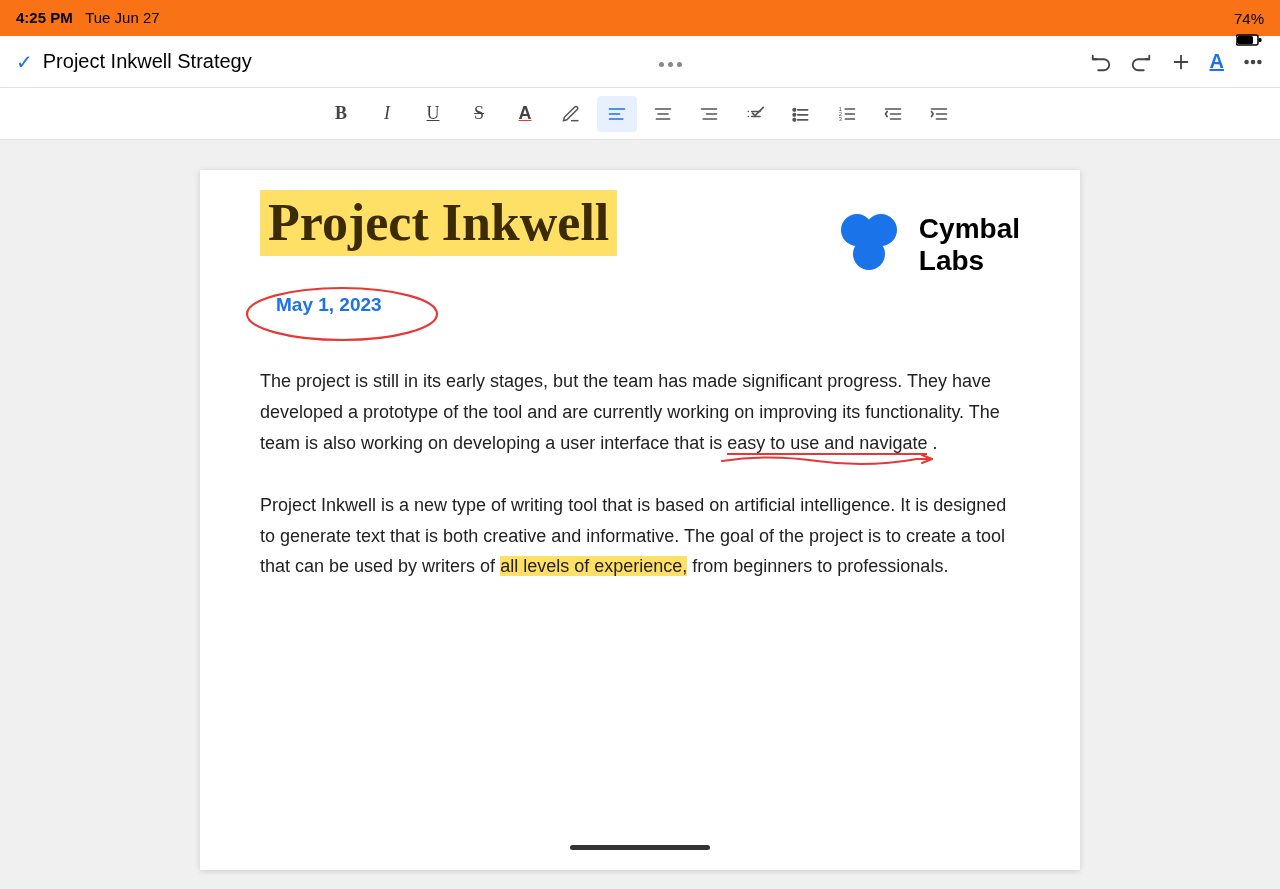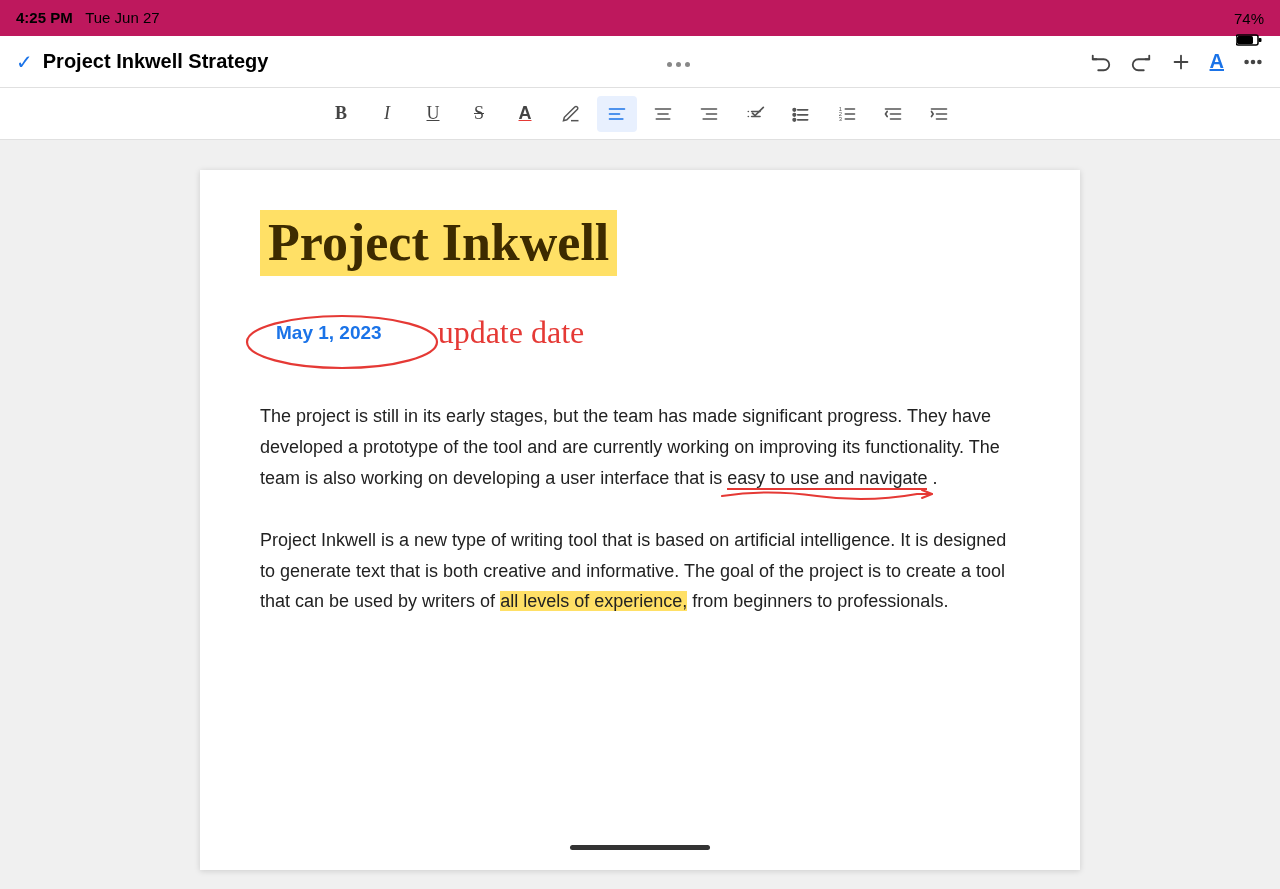--- a/index.html
+++ b/index.html
@@ -9,21 +9,21 @@
       height: 889px;
       background: #f5f5f5;
       font-family: -apple-system, BlinkMacSystemFont, 'Helvetica Neue', Arial, sans-serif;
       overflow: hidden;
       position: relative;
     }
 
     
     .status-bar {
       height: 36px;
-      background: #be185d;
+      background: #f97316;
       display: flex;
       align-items: center;
       justify-content: space-between;
       padding: 0 16px;
     }
 
     .status-time {
       font-size: 15px;
       font-weight: 600;
       color: #000;
@@ -64,21 +64,21 @@
       gap: 10px;
     }
 
     .checkmark-icon {
       color: #1a73e8;
       font-size: 20px;
     }
 
     .doc-title {
       font-size: 20px;
-      font-weight: 700;
+      font-weight: 400;
       color: #000;
     }
 
     .title-center {
       display: flex;
       gap: 4px;
     }
 
     .dot-menu span {
       display: inline-block;
@@ -156,21 +156,21 @@
       overflow-y: auto;
       display: flex;
       justify-content: center;
       padding: 30px 0 40px 0;
     }
 
     .doc-page {
       background: #fff;
       width: 880px;
       min-height: 700px;
-      padding: 40px 60px 60px 60px;
+      padding: 20px 60px 60px 60px;
       box-shadow: 0 1px 6px rgba(0,0,0,0.15);
       position: relative;
     }
 
     
     .doc-header {
       display: flex;
       justify-content: space-between;
       align-items: flex-start;
       margin-bottom: 50px;
@@ -403,24 +403,35 @@
 
         <div style="display: flex; align-items: center; gap: 0; position: relative;">
 
           <div style="position: relative; display: inline-block;">
             <svg style="position:absolute; top:-12px; left:-18px; width:220px; height:65px;" viewBox="0 0 220 65" fill="none">
               <ellipse cx="100" cy="32" rx="95" ry="26" stroke="#e53935" stroke-width="2.2" fill="none" stroke-dasharray="none" style="stroke-linecap:round;"></ellipse>
             </svg>
             <span style="font-size:19px; font-weight:700; color:#1a73e8; padding: 4px 16px;">May 1, 2023</span>
           </div>
 
-          <span style="font-family: 'Brush Script MT', 'Comic Sans MS', cursive; font-size: 32px; color: #e53935; margin-left: 40px; white-space: nowrap;">update date</span>
         </div>
       </div>
 
+      <div class="logo-section">
+        <svg class="cymbal-svg" viewBox="0 0 70 70">
+
+          <circle cx="24" cy="20" r="16" fill="#1a73e8"></circle>
+          <circle cx="48" cy="20" r="16" fill="#1a73e8"></circle>
+          <circle cx="36" cy="44" r="16" fill="#1a73e8"></circle>
+        </svg>
+        <div>
+          <div style="font-size: 28px; font-weight: 800; color: #000; line-height: 1.15;">Cymbal</div>
+          <div style="font-size: 28px; font-weight: 800; color: #000; line-height: 1.15;">Labs</div>
+        </div>
+      </div>
     </div>
 
     <div>
 
       <p class="body-text">
         <span>The project is still in its early stages, but the team has made significant progress. They have developed a prototype of the tool and are currently working on improving its functionality. The team is also working on developing a user interface that is </span><span style="position: relative; display: inline;">
           <span style="border-bottom: 2px solid #e53935;">easy to use and navigate</span>
           
           <svg style="position:absolute; bottom:-18px; left:-10px; width:220px; height:22px;" viewBox="0 0 220 22" fill="none">
             <path d="M5 12 Q50 5 100 12 Q150 19 200 10 L215 10" stroke="#e53935" stroke-width="2" fill="none" stroke-linecap="round"></path>

